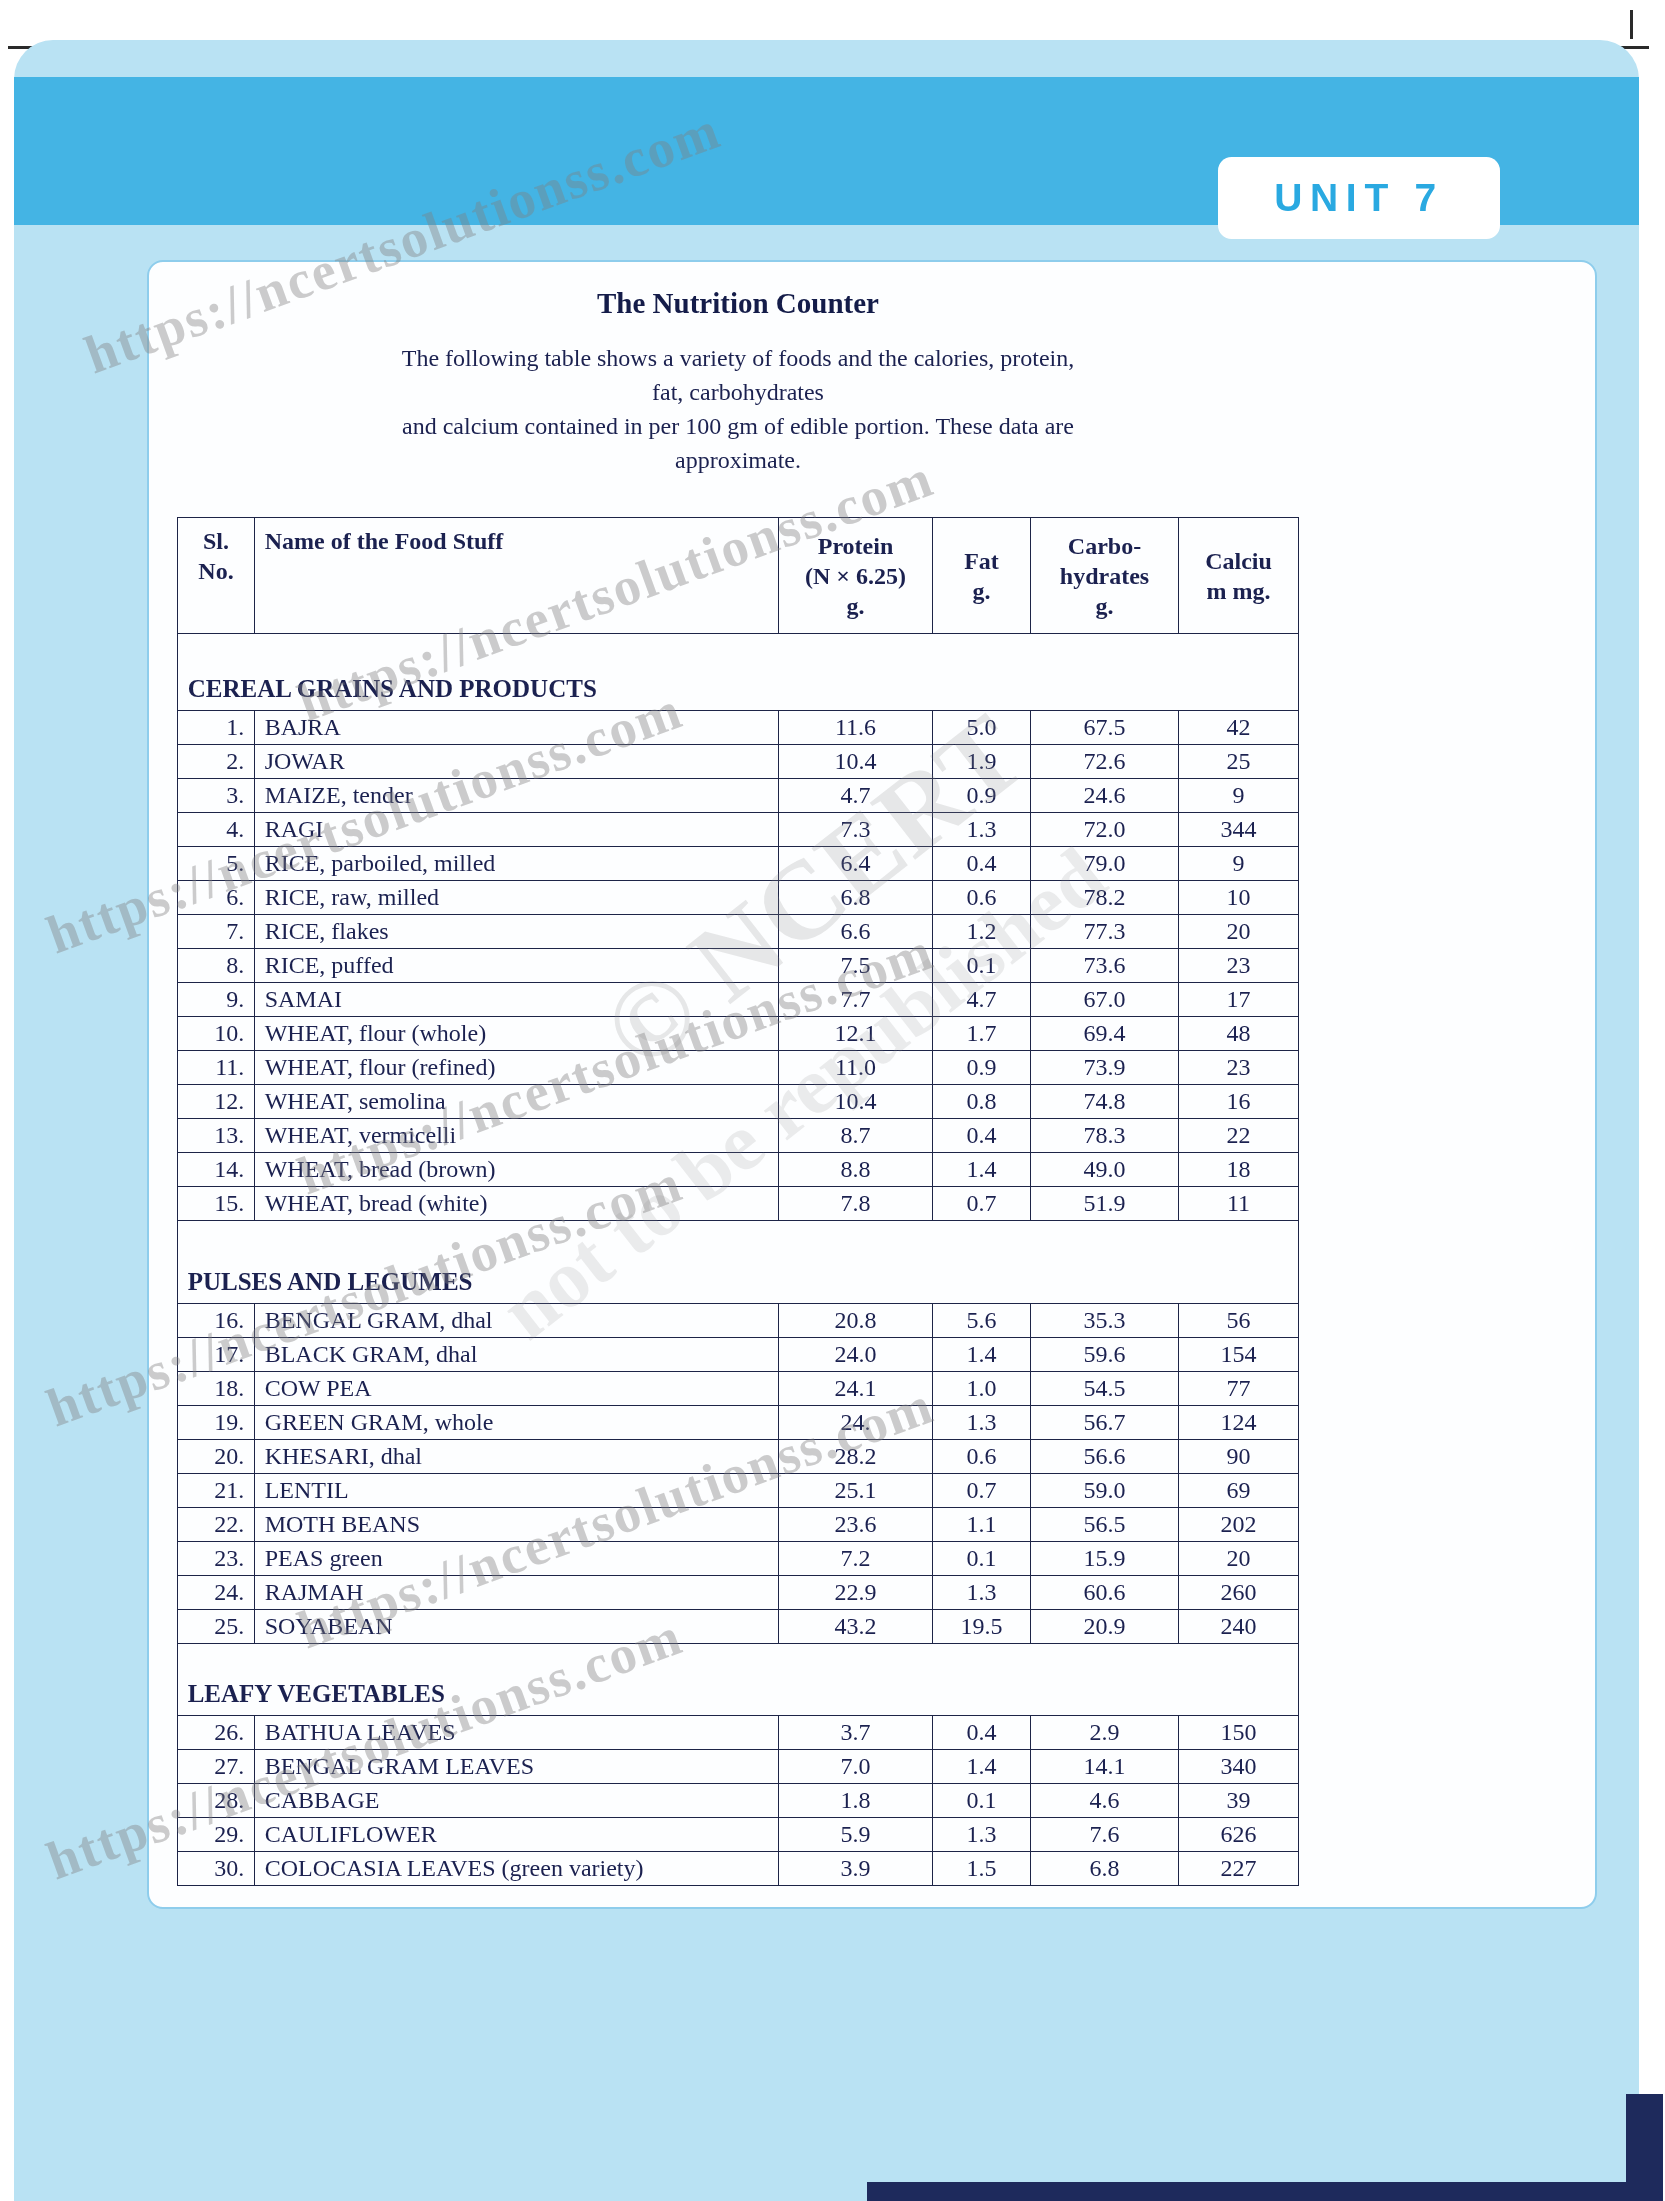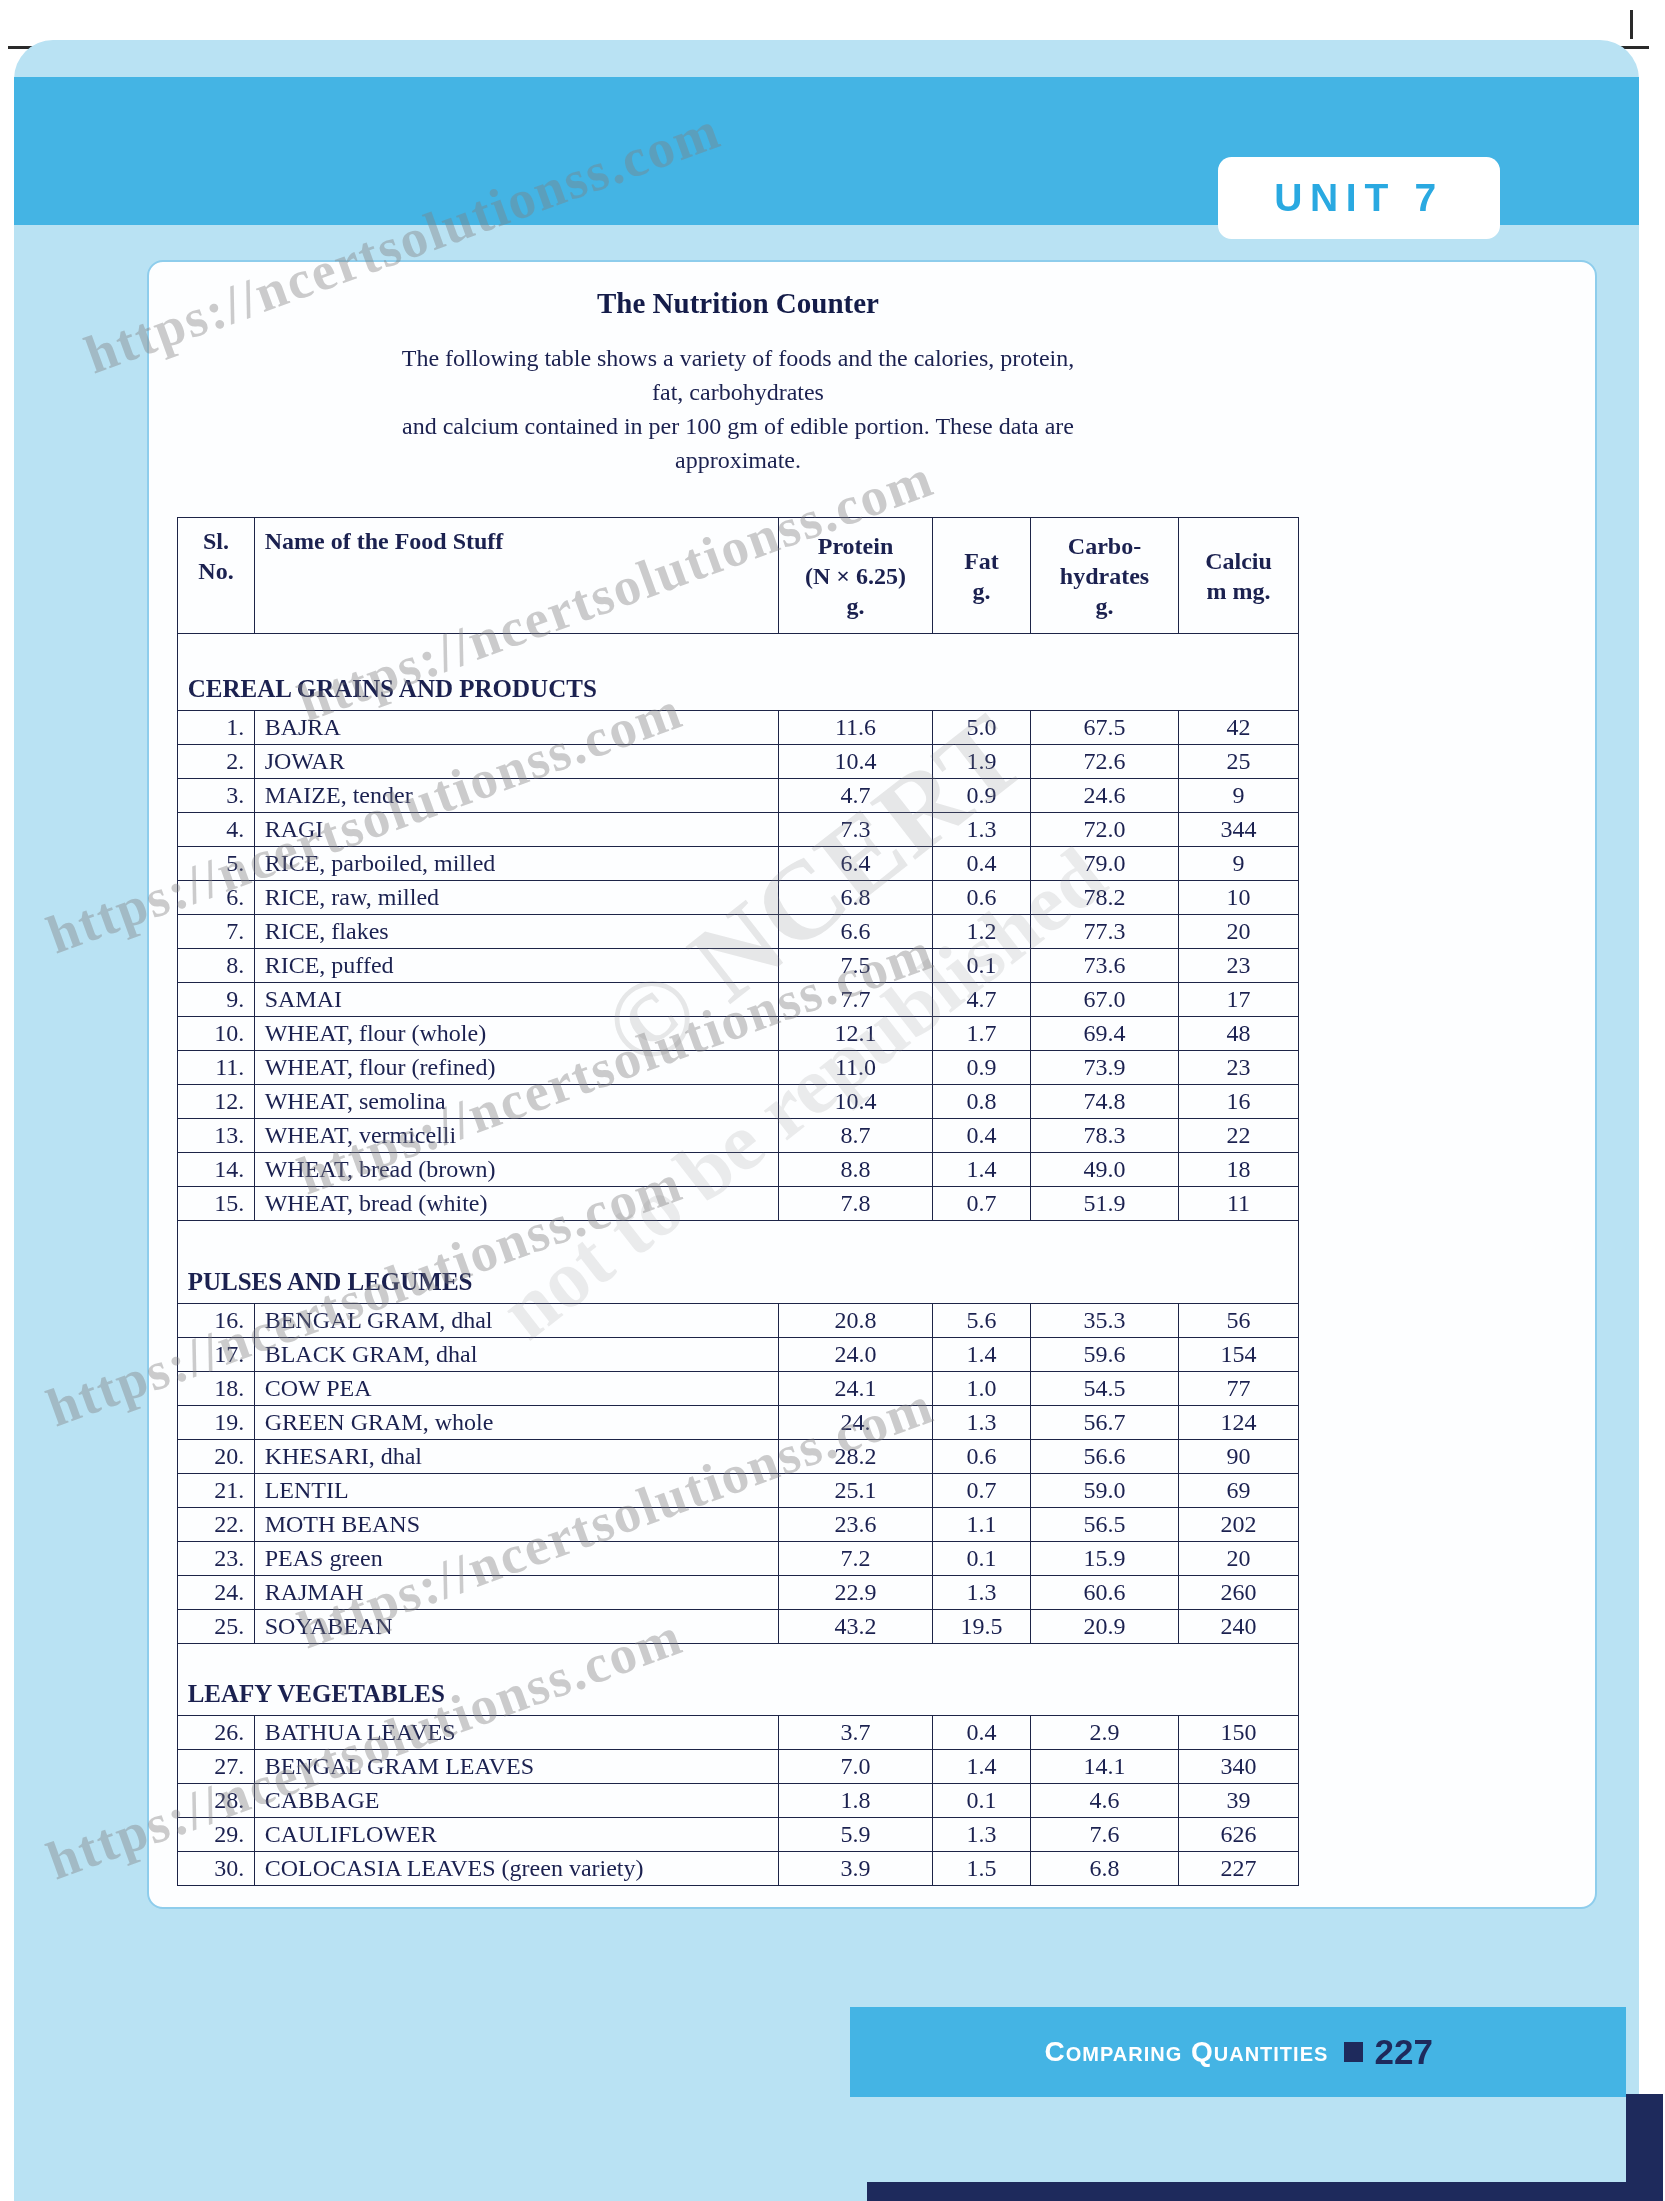--- a/index.html
+++ b/index.html
@@ -396,22 +396,17 @@
   <span class="wm wm1">https://ncertsolutionss.com</span>
   <span class="wm wm2">https://ncertsolutionss.com</span>
   <span class="wm wm3">https://ncertsolutionss.com</span>
   <span class="wm wm4">https://ncertsolutionss.com</span>
   <span class="wm wm5">https://ncertsolutionss.com</span>
   <span class="wm wm6">https://ncertsolutionss.com</span>
   <span class="wm wm7">https://ncertsolutionss.com</span>
   <span class="cw cw1">© NCERT</span>
   <span class="cw cw2">not to be republished</span>
 
-  <div class="footerbar">
-    <span class="footer-label">Comparing Quantities</span>
-    <span class="footer-square"></span>
-    <span class="footer-page">227</span>
-  </div>
   <div class="bottombar"></div>
   <div class="rightstrip"></div>
 
 </div>
 
 
 </body></html>

